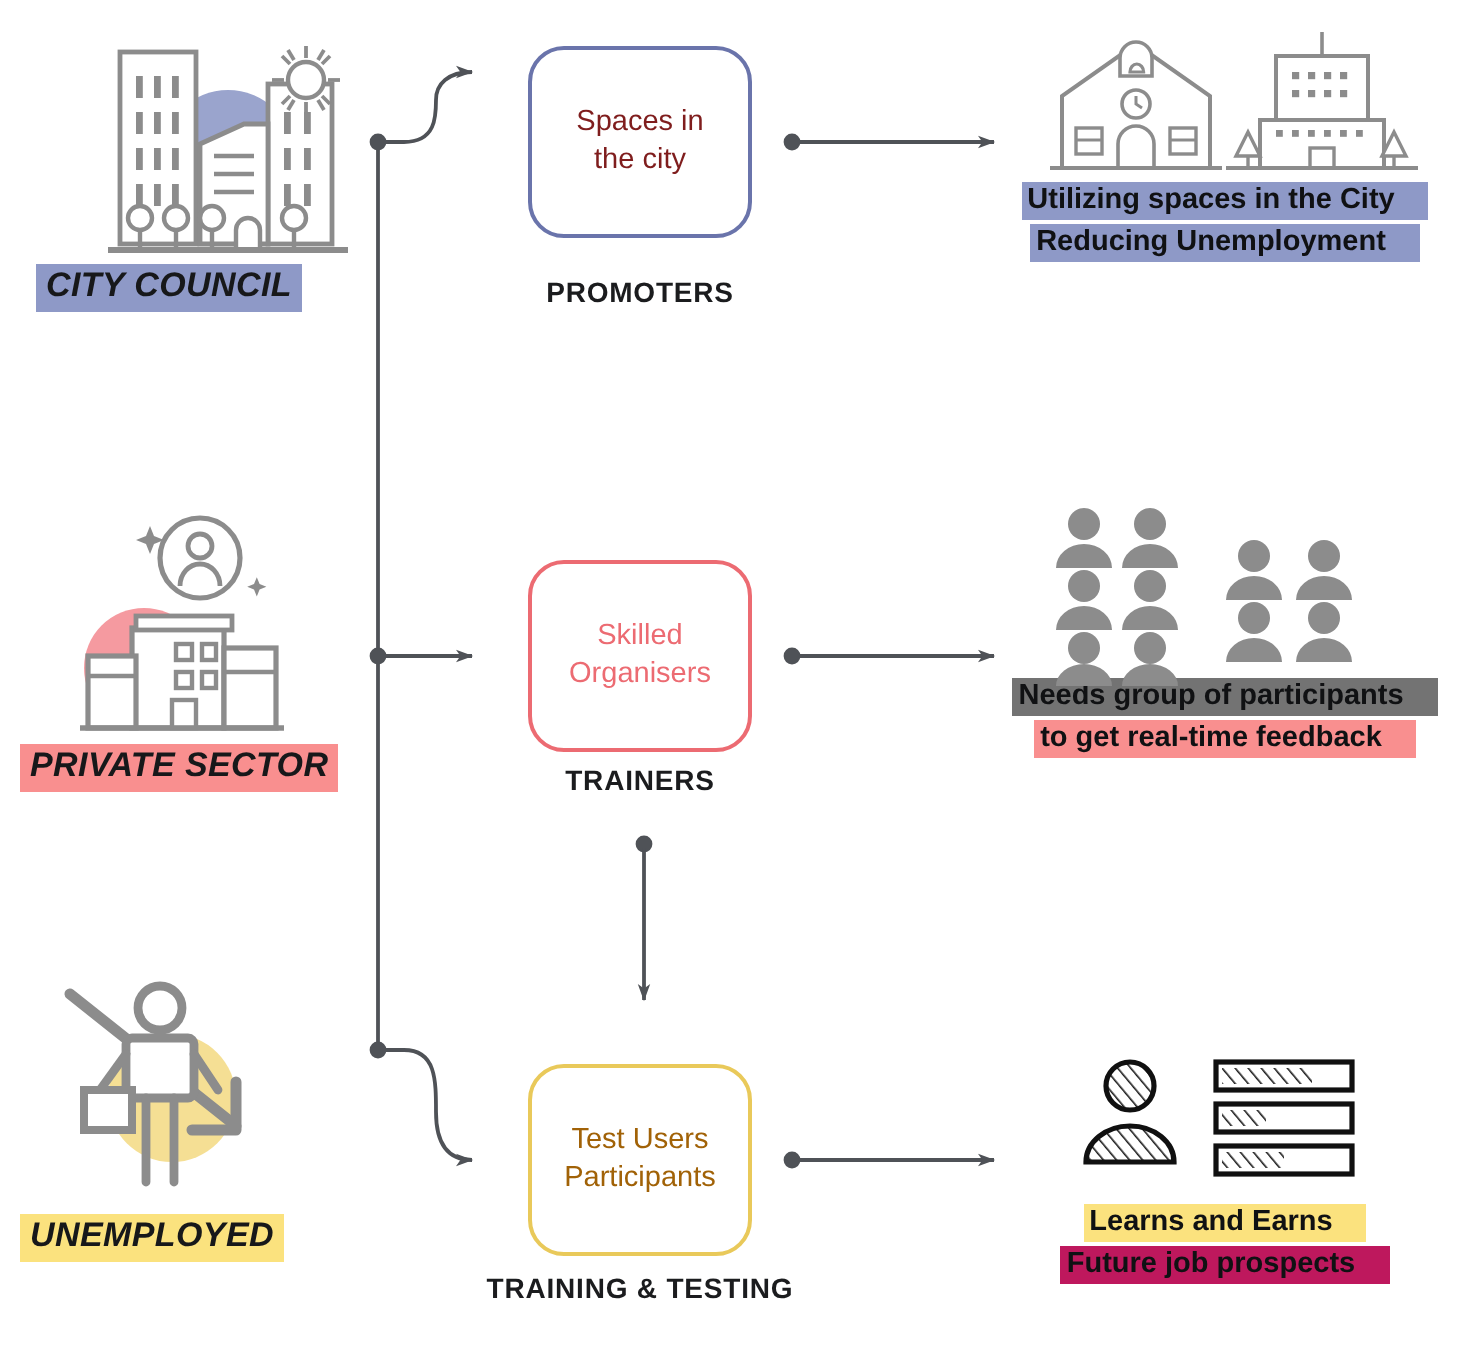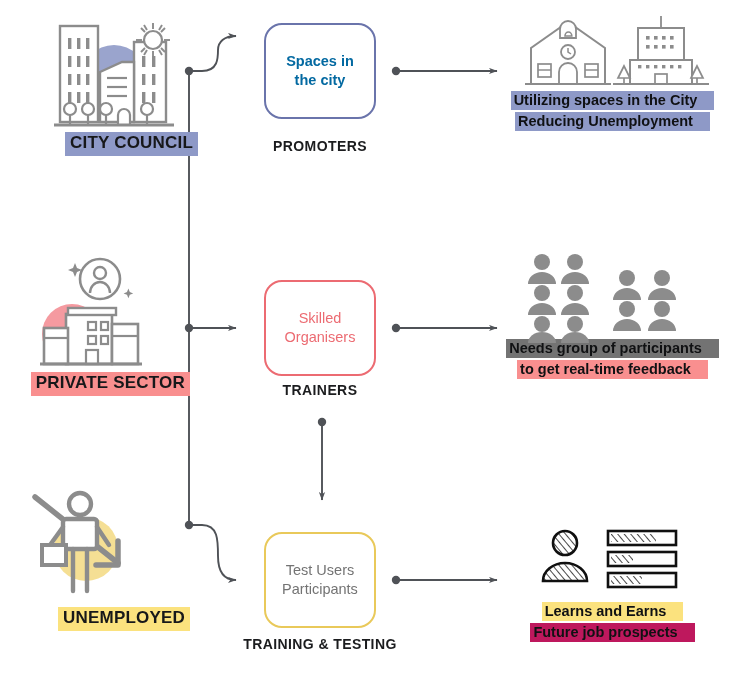--- a/index.html
+++ b/index.html
@@ -23,21 +23,22 @@
     position: absolute;
     left: 0; top: 0;
     width: 730px; height: 676px;
     pointer-events: none;
   }
 
   
   .stake {
     position: absolute;
     width: 180px;
-    text-align: right;
+    text-align: left;
+    font-style: italic;
   }
   .stake-icon {
     position: relative;
     width: 180px;
     height: 120px;
   }
   .stake-label {
     display: inline-block;
     font-weight: bold;
     font-size: 17px;
@@ -264,37 +265,37 @@
         <line x1="63" y1="62" x2="63" y2="104" stroke="#8c8c8c" stroke-width="4.4" stroke-linecap="round"></line>
         <line x1="77" y1="62" x2="77" y2="104" stroke="#8c8c8c" stroke-width="4.4" stroke-linecap="round"></line>
 
         <rect x="32" y="58" width="24" height="20" fill="#ffffff" stroke="#8c8c8c" stroke-width="4"></rect>
       </svg>
     </div>
     <div class="stake-label" style="background:#fbe27e;">UNEMPLOYED</div>
   </div>
 
   <div class="role-box" style="left:264px; top:23px; border-color:#6a74ab;">
-    <div class="role-text" style="color:#0369a1;font-weight:bold;">
+    <div class="role-text" style="color:#7f1d1d;">
       <span>Spaces in</span><br>
       <span>the city</span>
     </div>
   </div>
   <div class="role-caption" style="left:205px; top:138px;">PROMOTERS</div>
 
   <div class="role-box" style="left:264px; top:280px; border-color:#ec6b72;">
     <div class="role-text" style="color:#ec6b72;">
       <span>Skilled</span><br>
       <span>Organisers</span>
     </div>
   </div>
   <div class="role-caption" style="left:205px; top:382px;">TRAINERS</div>
 
   <div class="role-box" style="left:264px; top:532px; border-color:#e9c95a;">
-    <div class="role-text" style="color:#737373;">
+    <div class="role-text" style="color:#a16207;">
       <span>Test Users</span><br>
       <span>Participants</span>
     </div>
   </div>
   <div class="role-caption" style="left:205px; top:636px;">TRAINING &amp; TESTING</div>
 
   <div class="outcome" style="left:505px; top:8px;">
     <div class="outcome-icon">
       <svg viewBox="0 0 215 82" width="215" height="82">
 

